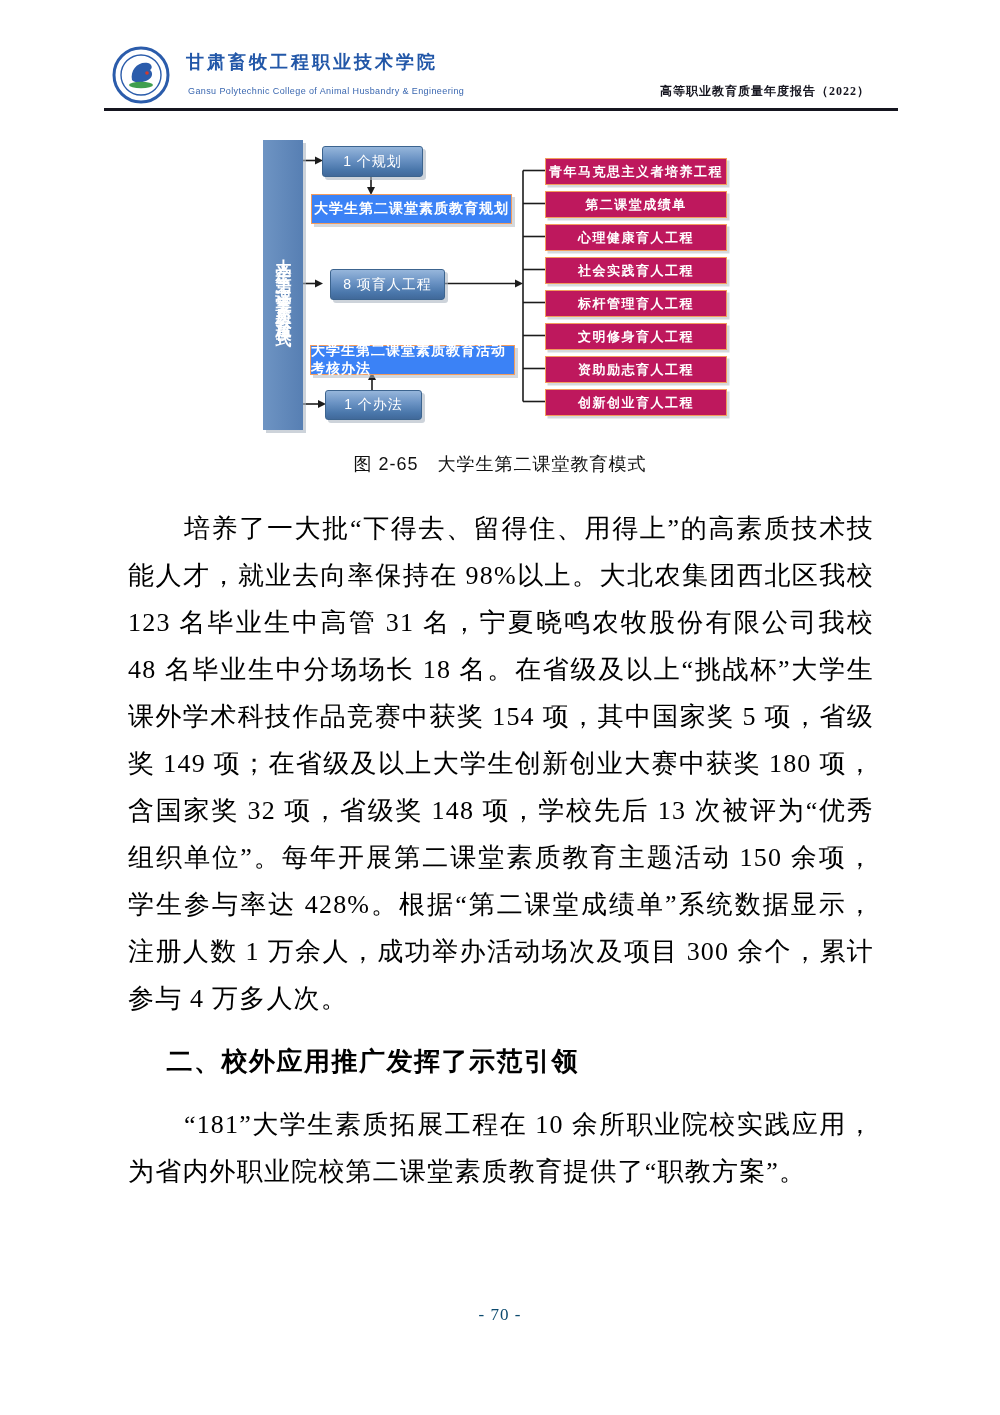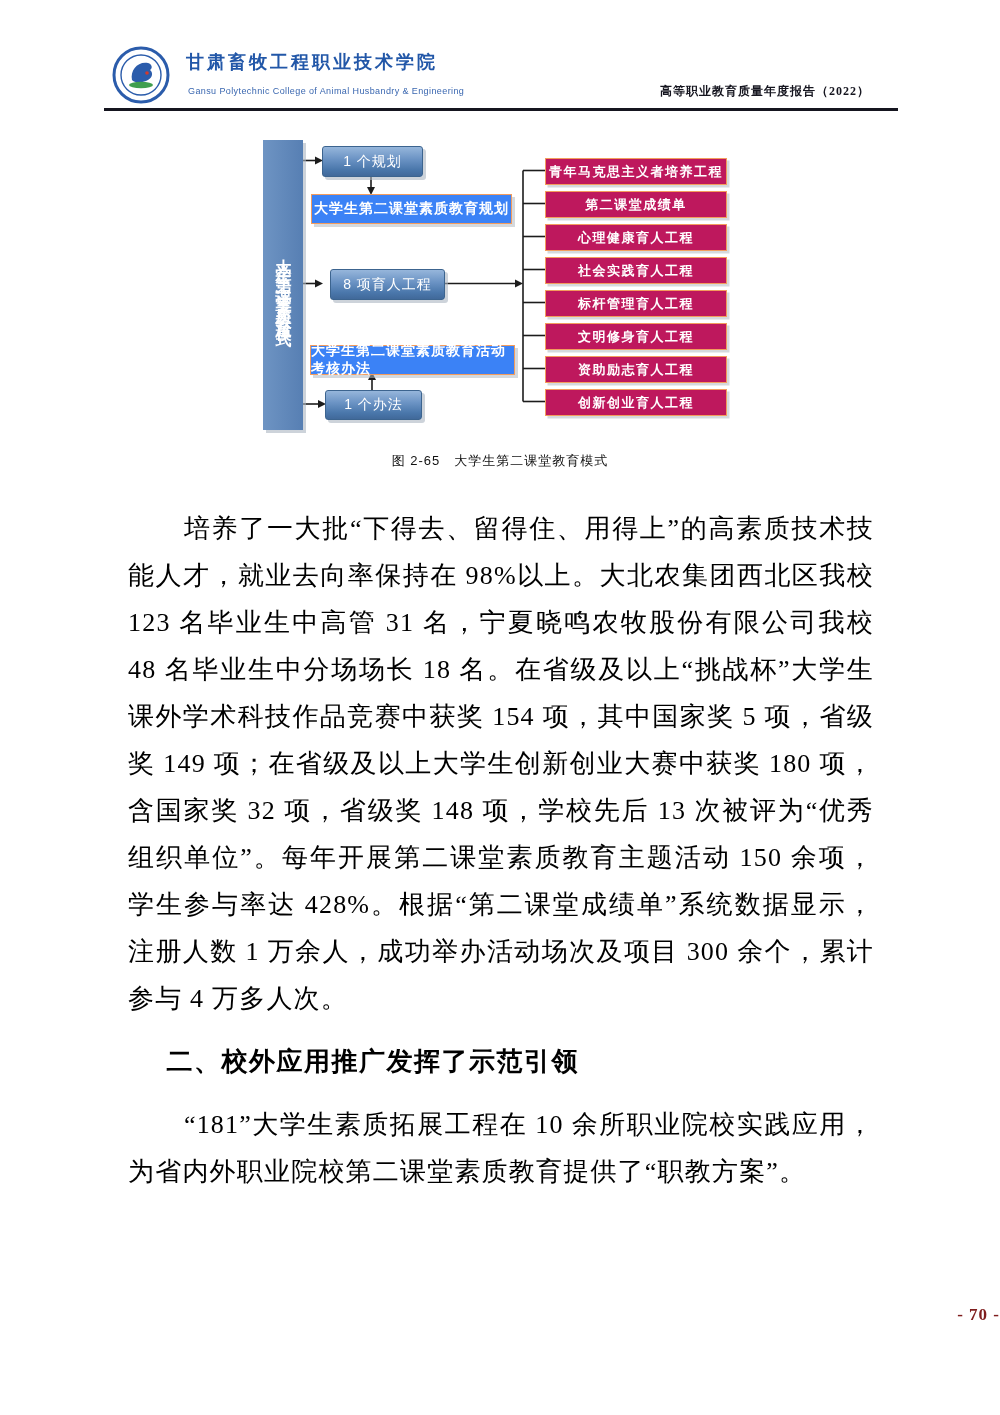--- a/index.html
+++ b/index.html
@@ -44,30 +44,30 @@
         background:#be185d;border:1px solid #f39c5d;
         box-shadow:2.5px 2.5px 0 rgba(178,185,193,.55);
         color:#fff;font-weight:bold;font-size:13px;letter-spacing:1.5px;
         display:flex;align-items:center;justify-content:center;}
   .proj.p0{top:22px}.proj.p1{top:55px}.proj.p2{top:88px}.proj.p3{top:121px}
   .proj.p4{top:154px}.proj.p5{top:187px}.proj.p6{top:220px}.proj.p7{top:253px}
 
   
   .fig-caption{position:absolute;left:0;top:452px;width:100%;text-align:center;
                font-family:"Liberation Sans","DejaVu Sans",sans-serif;
-               font-size:13px;letter-spacing:1px;color:#111;}
+               font-size:18px;letter-spacing:1px;color:#111;}
   .content{position:absolute;left:112px;top:489px;width:778px;
            font-size:26px;line-height:47px;letter-spacing:1.2px;
            text-align:justify;}
   .sec-heading{margin:0;font-size:26px;font-weight:bold;line-height:47px;
                text-indent:2.1em;letter-spacing:1.5px;}
   .content p{margin:16px;text-indent:2.15em;}
 
-  .page-number{position:absolute;left:0;top:1305px;width:100%;text-align:right;
-               font-size:17px;letter-spacing:1px;color:#7f1d1d;font-weight:bold;}
+  .page-number{position:absolute;left:0;top:1305px;width:100%;text-align:center;
+               font-size:17px;letter-spacing:1px;color:#0c4a6e;}
 </style>
 </head>
 <body>
 
 <div class="page">
 
   <div>
     <svg class="hdr-logo" viewBox="0 0 58 58">
       <circle cx="29" cy="29" r="27" fill="#ffffff" stroke="#2b5cab" stroke-width="3"></circle>
       <circle cx="29" cy="29" r="20" fill="#ffffff" stroke="#2b5cab" stroke-width="1.4"></circle>

